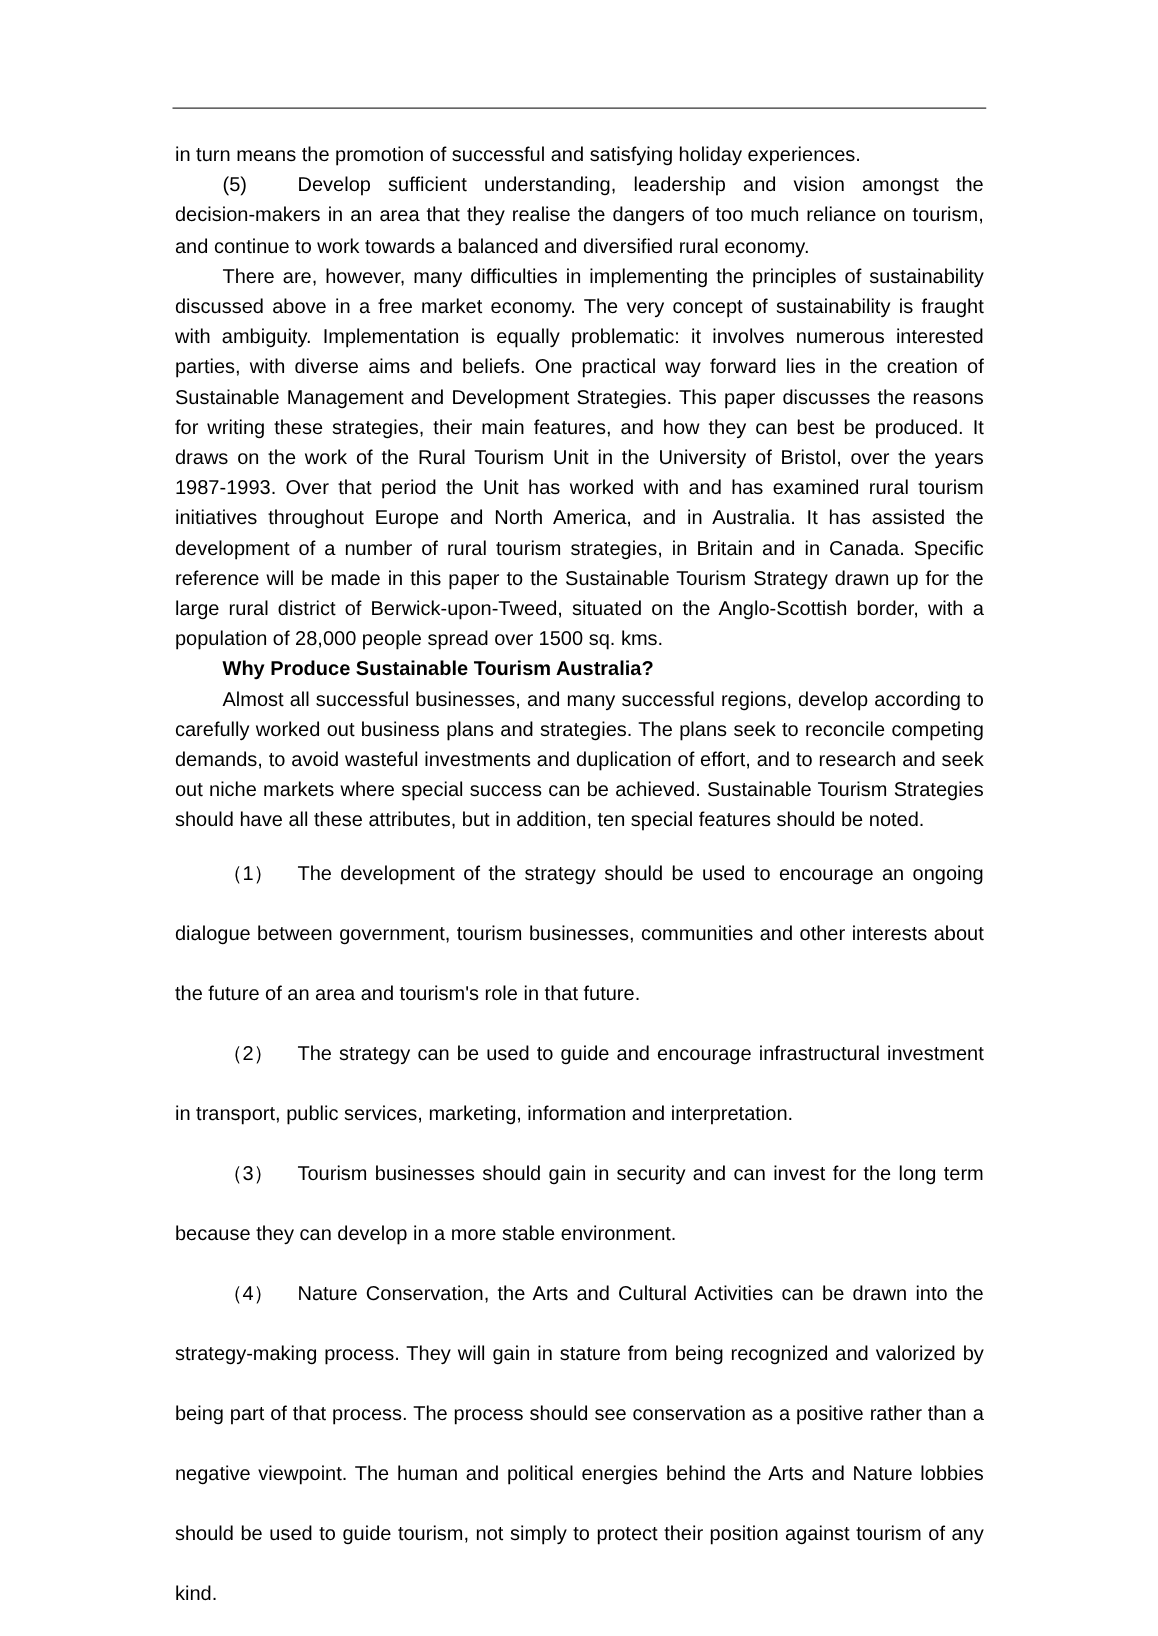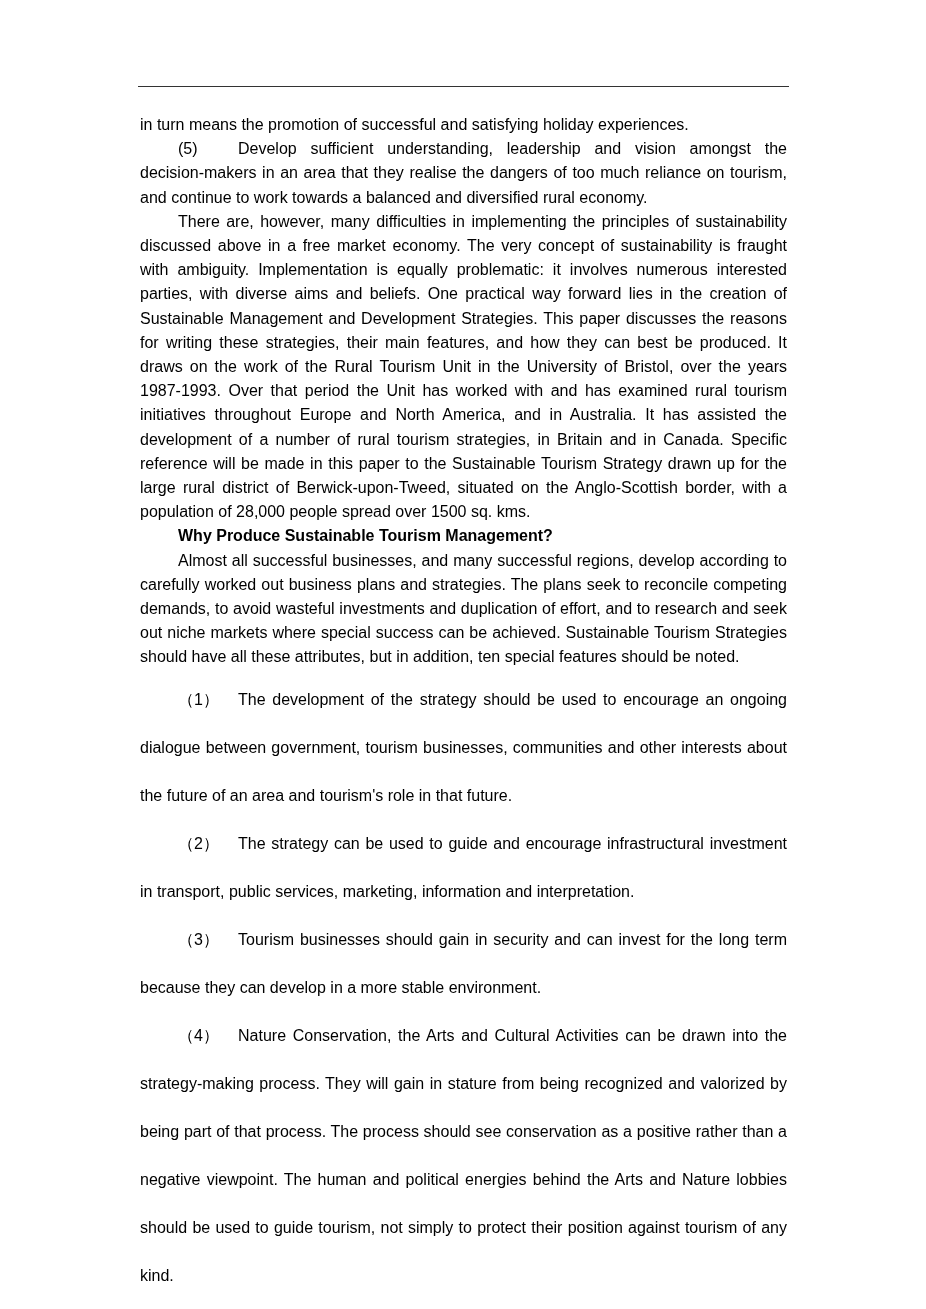--- a/index.html
+++ b/index.html
@@ -24,21 +24,21 @@
 <div class="page">
   <div class="header-rule"></div>
 
   <div class="content">
     <p>in turn means the promotion of successful and satisfying holiday experiences.</p>
 
     <p class="indent"><span class="num">(5)</span><span>Develop sufficient understanding, leadership and vision amongst the decision-makers in an area that they realise the dangers of too much reliance on tourism, and continue to work towards a balanced and diversified rural economy.</span></p>
 
     <p class="indent">There are, however, many difficulties in implementing the principles of sustainability discussed above in a free market economy. The very concept of sustainability is fraught with ambiguity. Implementation is equally problematic: it involves numerous interested parties, with diverse aims and beliefs. One practical way forward lies in the creation of Sustainable Management and Development Strategies. This paper discusses the reasons for writing these strategies, their main features, and how they can best be produced. It draws on the work of the Rural Tourism Unit in the University of Bristol, over the years 1987-1993. Over that period the Unit has worked with and has examined rural tourism initiatives throughout Europe and North America, and in Australia. It has assisted the development of a number of rural tourism strategies, in Britain and in Canada. Specific reference will be made in this paper to the Sustainable Tourism Strategy drawn up for the large rural district of Berwick-upon-Tweed, situated on the Anglo-Scottish border, with a population of 28,000 people spread over 1500 sq. kms.</p>
 
-    <p class="heading">Why Produce Sustainable Tourism Management?</p>
+    <p class="heading">Why Produce Sustainable Tourism Australia?</p>
 
     <p class="indent">Almost all successful businesses, and many successful regions, develop according to carefully worked out business plans and strategies. The plans seek to reconcile competing demands, to avoid wasteful investments and duplication of effort, and to research and seek out niche markets where special success can be achieved. Sustainable Tourism Strategies should have all these attributes, but in addition, ten special features should be noted.</p>
 
     <div class="list">
       <p><span class="num">（1）</span><span>The development of the strategy should be used to encourage an ongoing dialogue between government, tourism businesses, communities and other interests about the future of an area and tourism's role in that future.</span></p>
       <p><span class="num">（2）</span><span>The strategy can be used to guide and encourage infrastructural investment in transport, public services, marketing, information and interpretation.</span></p>
       <p><span class="num">（3）</span><span>Tourism businesses should gain in security and can invest for the long term because they can develop in a more stable environment.</span></p>
       <p><span class="num">（4）</span><span>Nature Conservation, the Arts and Cultural Activities can be drawn into the strategy-making process. They will gain in stature from being recognized and valorized by being part of that process. The process should see conservation as a positive rather than a negative viewpoint. The human and political energies behind the Arts and Nature lobbies should be used to guide tourism, not simply to protect their position against tourism of any kind.</span></p>
     </div>
   </div>

